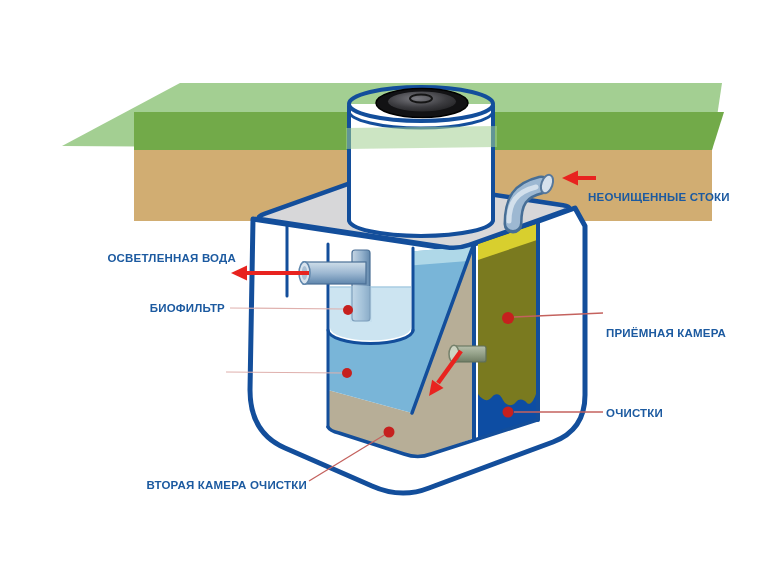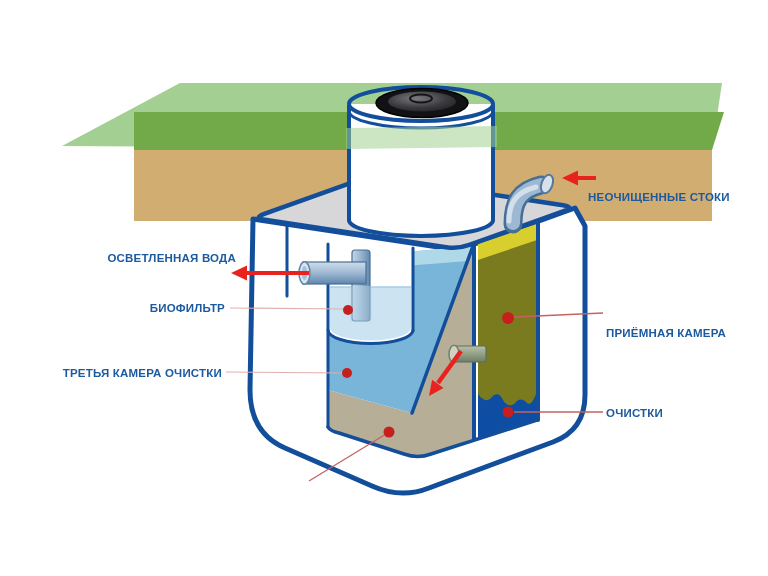--- a/index.html
+++ b/index.html
@@ -156,16 +156,16 @@
       <circle class="f-dot" cx="347" cy="373" r="5"></circle>
       <circle class="f-dot" cx="389" cy="432" r="5.5"></circle>
       <circle class="f-dot" cx="508" cy="318" r="6"></circle>
       <circle class="f-dot" cx="508" cy="412" r="5.5"></circle>
     </g>
   </svg>
 
   <div class="lbl" style="left:588px;top:190px;width:152px;">НЕОЧИЩЕННЫЕ СТОКИ</div>
   <div class="lbl r" style="left:58px;top:251px;width:178px;">ОСВЕТЛЕННАЯ ВОДА</div>
   <div class="lbl r" style="left:95px;top:301px;width:130px;">БИОФИЛЬТР</div>
-  <div class="lbl r" style="left:38px;top:366px;width:184px;">ТРЕТЬЯ КАМЕРА ОЧИСТКИ</div>
+  <div class="lbl r" style="left:137px;top:478px;width:170px;">ВТОРАЯ КАМЕРА ОЧИСТКИ</div>
   <div class="lbl" style="left:606px;top:306px;margin-top:20px;">ПРИЁМНАЯ КАМЕРА</div>
   <div class="lbl" style="left:606px;top:406px;">ОЧИСТКИ</div>
 </div>
 
 </body></html>

